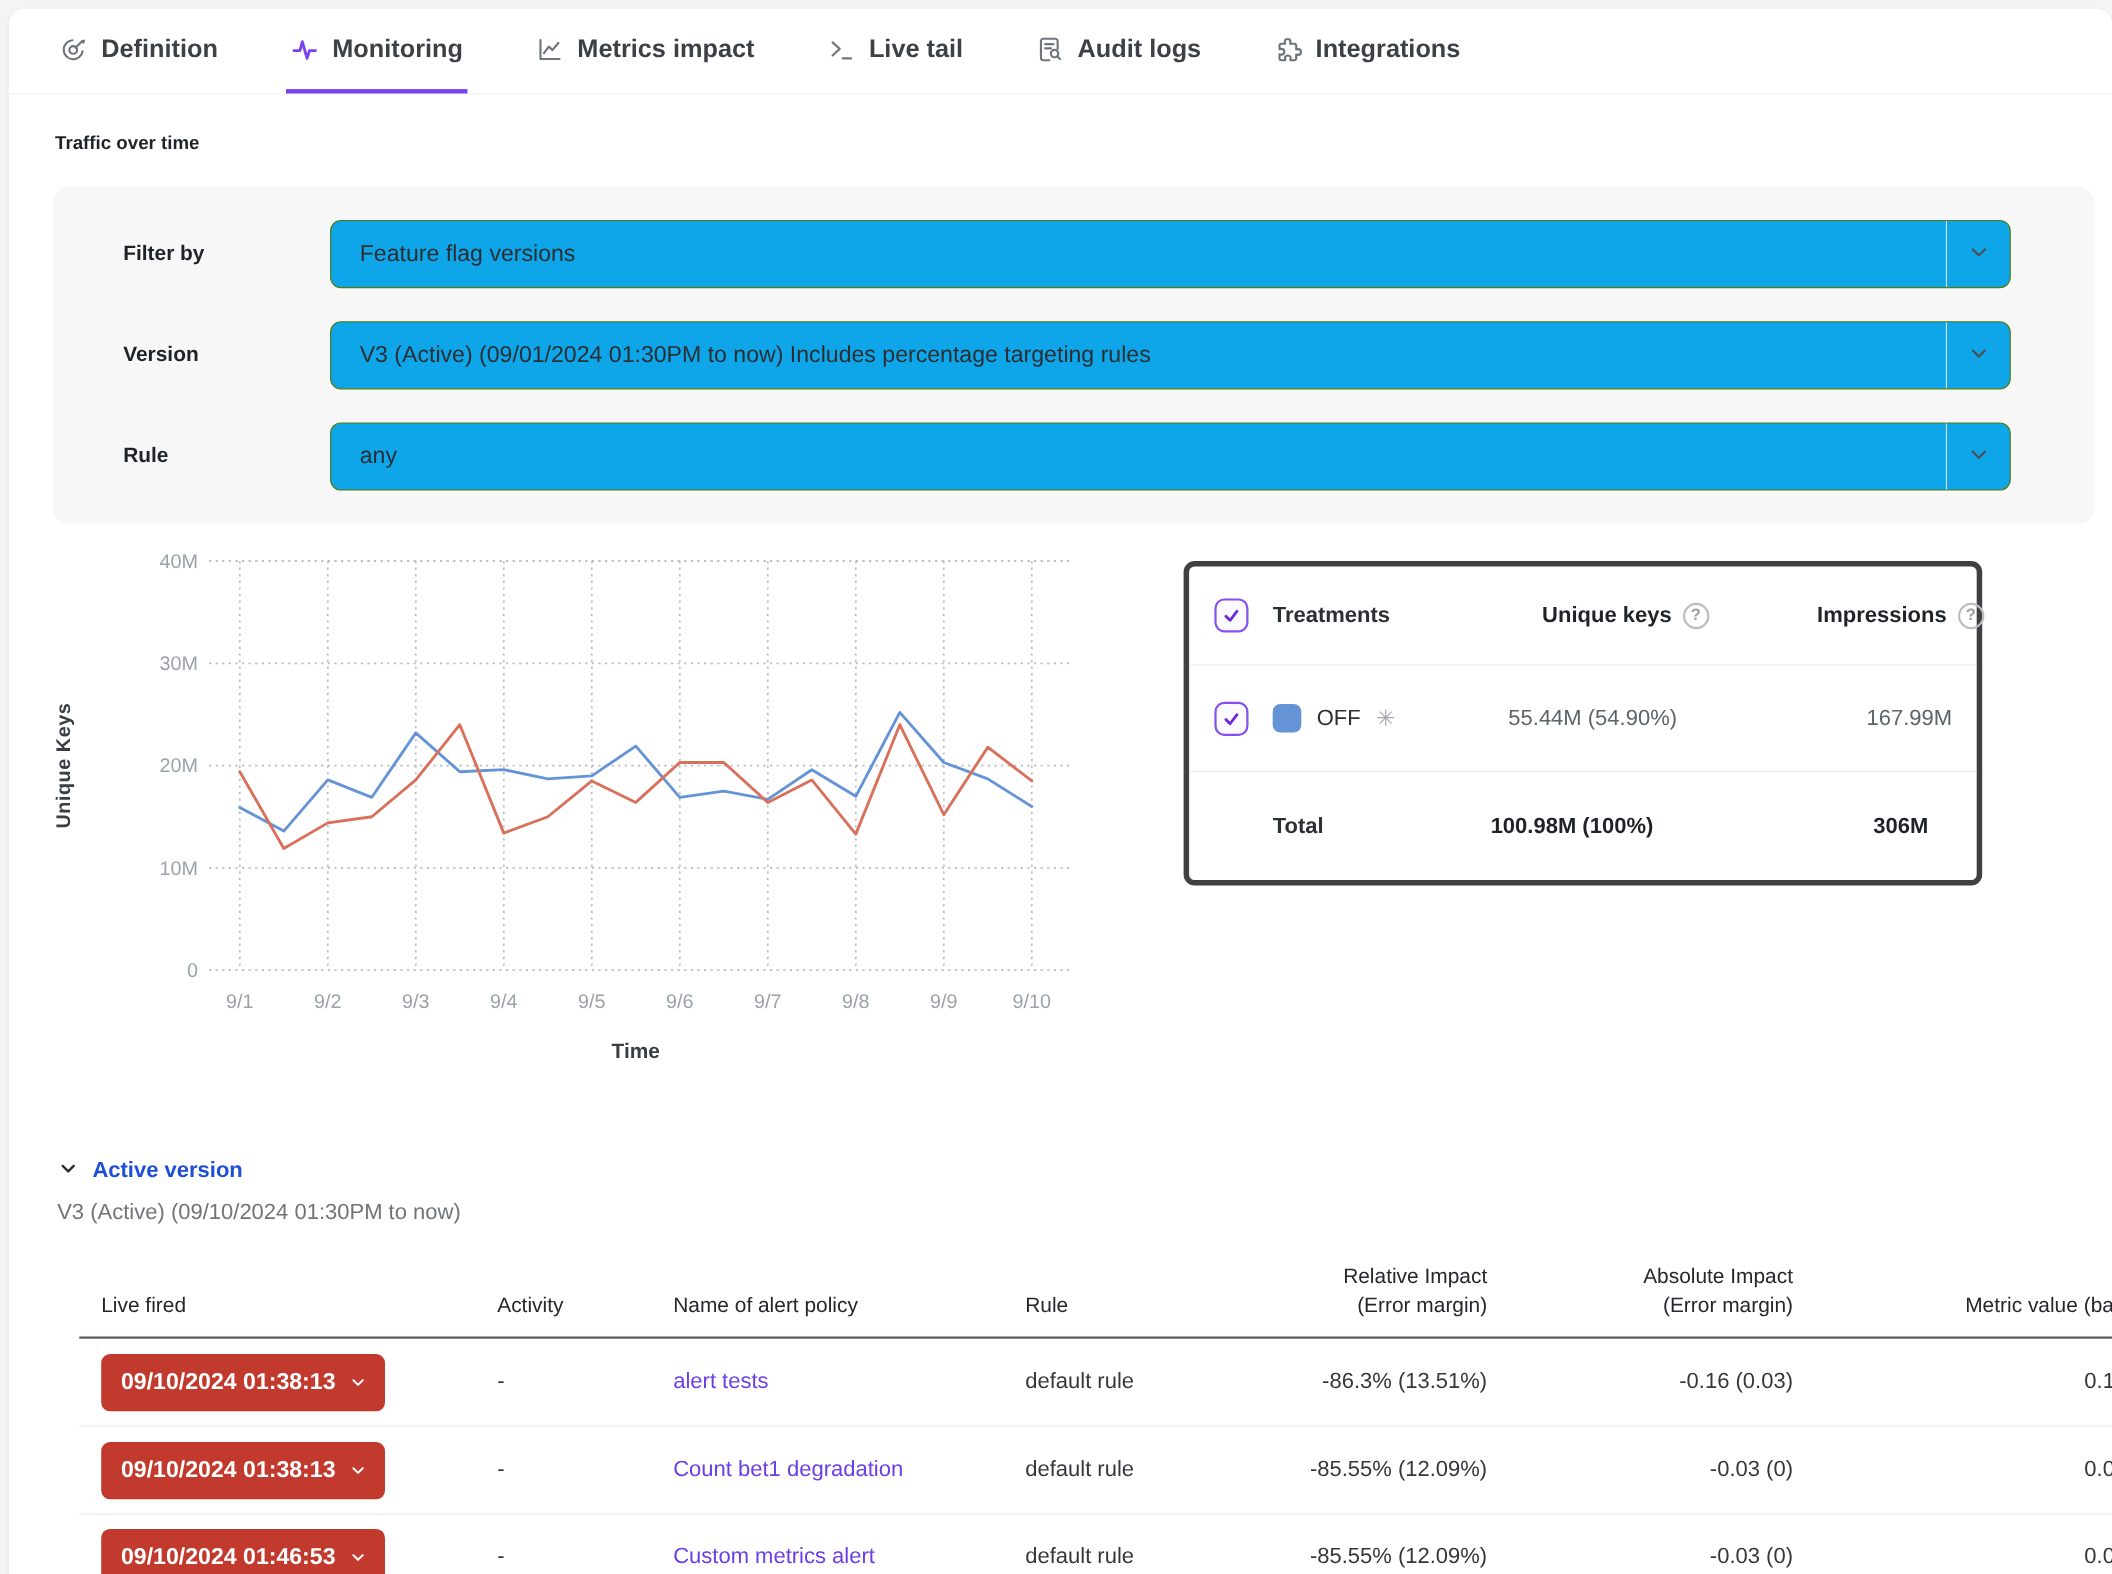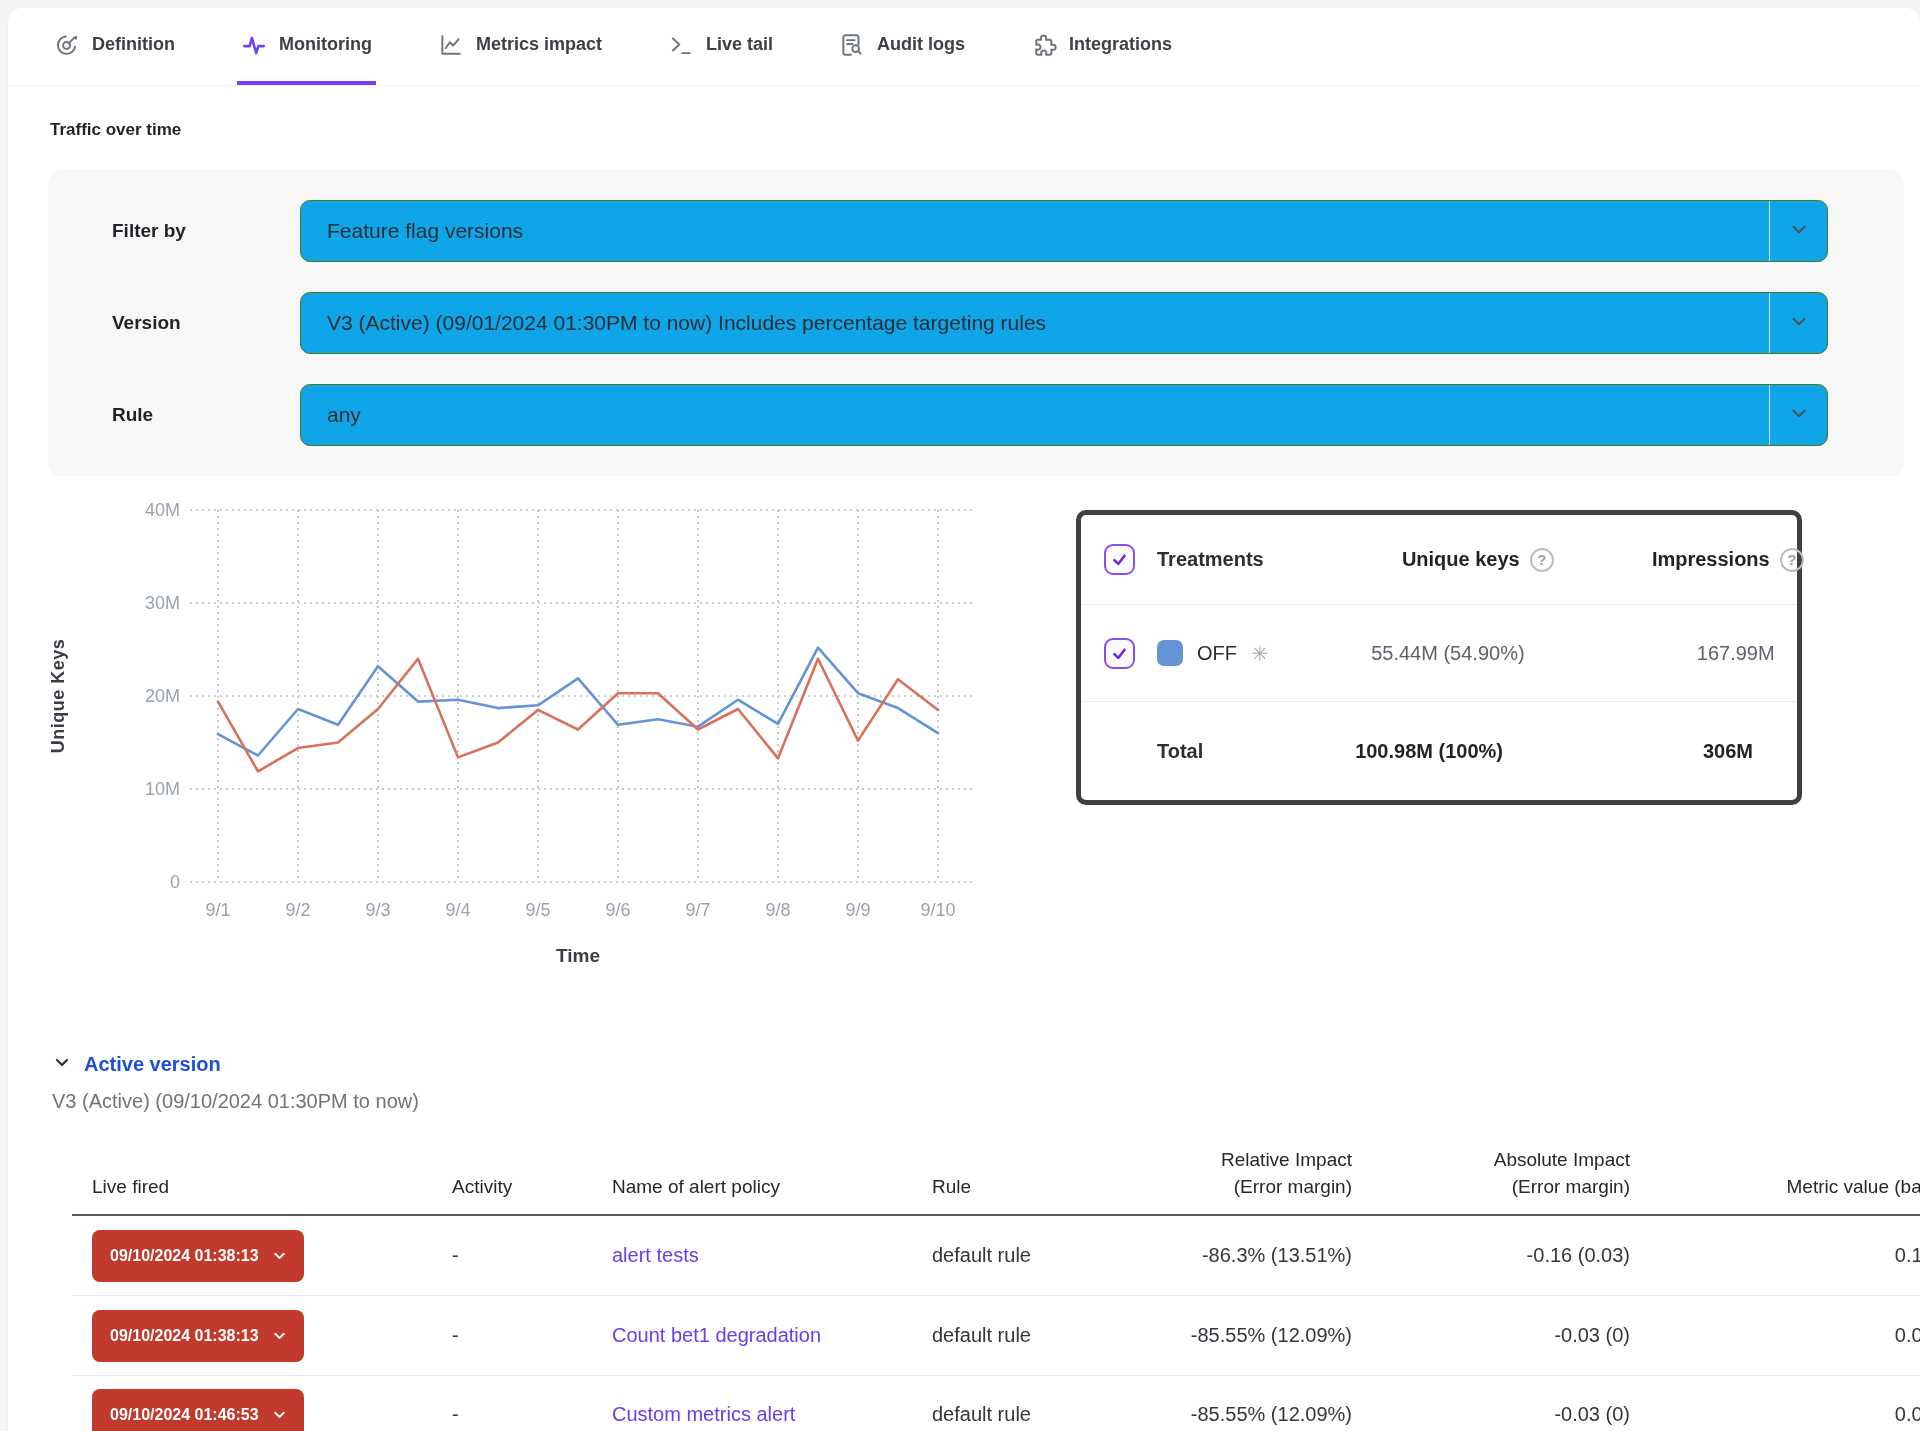--- a/index.html
+++ b/index.html
@@ -6,21 +6,21 @@
   html,body { width:1920px; height:1431px; overflow:hidden; }
   body { font-family:"Liberation Sans", sans-serif; background:#f4f4f5; color:#24272c; }
   .card {
     width:1912px; height:1423px; margin:8px 0 0 8px; background:#ffffff;
     border-radius:14px 14px 0 0; box-shadow:0 1px 3px rgba(0,0,0,.05); overflow:hidden;
   }
 
   
   .tabbar { display:flex; align-items:stretch; height:78px; padding-left:42px; gap:58px;
             border-bottom:1px solid #f0f0f3; }
-  .tab { display:flex; align-items:center; gap:12px; font-size:18px; font-weight:700;
+  .tab { display:flex; align-items:center; gap:12px; font-size:23px; font-weight:700;
          color:#3d4147; cursor:pointer; border-bottom:4px solid transparent; padding:0 4px; }
   .tab svg { display:block; }
   .tab.active { border-bottom-color:#7a42ec; }
   .icon-stroke { stroke:#6f757d; stroke-width:1.8; fill:none; stroke-linecap:round; stroke-linejoin:round; }
   .icon-accent { stroke:#7a42ec; stroke-width:2.4; fill:none; stroke-linecap:round; stroke-linejoin:round; }
 
   
   .section-title { font-size:17px; font-weight:700; color:#1f2328; margin:34px 0 0 42px; }
 
   
@@ -69,21 +69,21 @@
   .t-head { align-items:end; border-bottom:2px solid #53575e; padding-bottom:14px; }
   .t-head .th { font-size:19px; font-weight:400; color:#24272c; line-height:1.4; }
   .th.left { padding-left:20px; text-align:left; }
   .th.right { text-align:right; }
   .t-body-row { height:80px; align-items:center; border-bottom:1px solid #e8e9ec; }
   .t-body-row.last { border-bottom:3px solid #26292d; }
   .td { font-size:20px; color:#33373c; }
   .td.left { padding-left:20px; text-align:left; }
   .td.right { text-align:right; }
   .badge { display:inline-flex; align-items:center; gap:12px; height:52px; padding:0 16px 0 18px;
-           background:#c13a2d; border-radius:8px; color:#ffffff; font-size:16px; font-weight:700;
+           background:#c13a2d; border-radius:8px; color:#ffffff; font-size:21px; font-weight:700;
            cursor:pointer; white-space:nowrap; }
   .link { color:#6a3de8; cursor:pointer; }
 </style>
 </head>
 <body>
 
 <div class="card">
 
   <div class="tabbar">
     <div class="tab">

